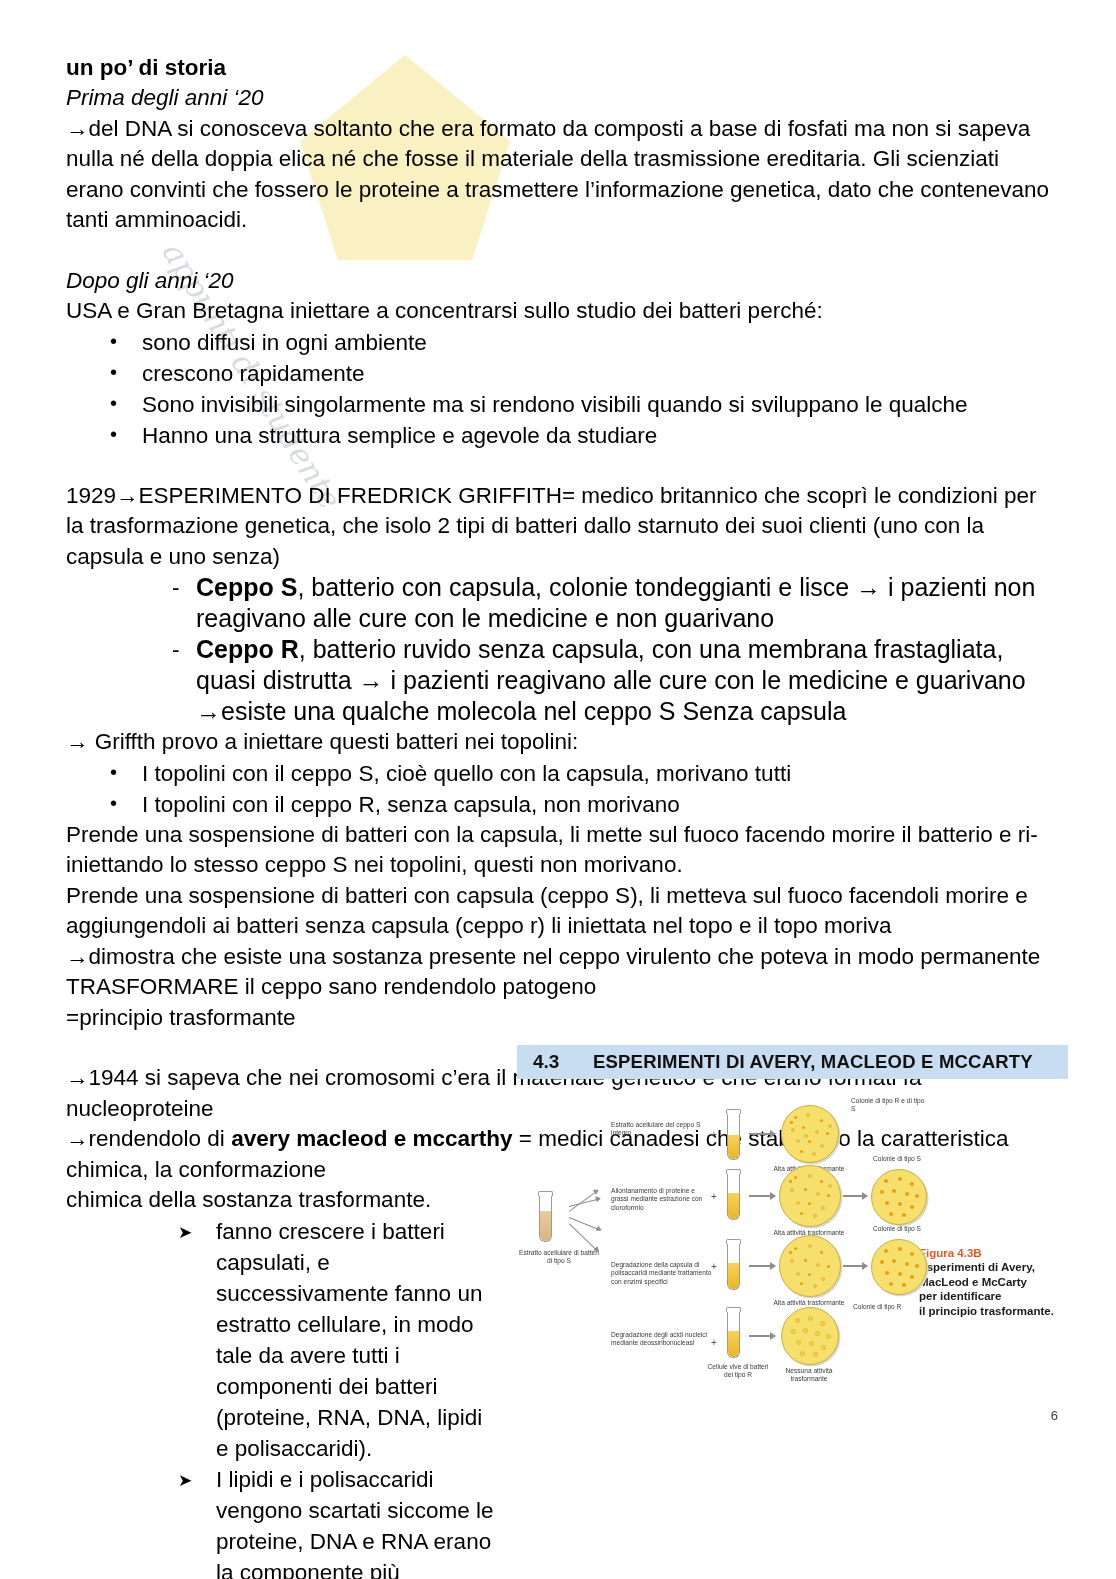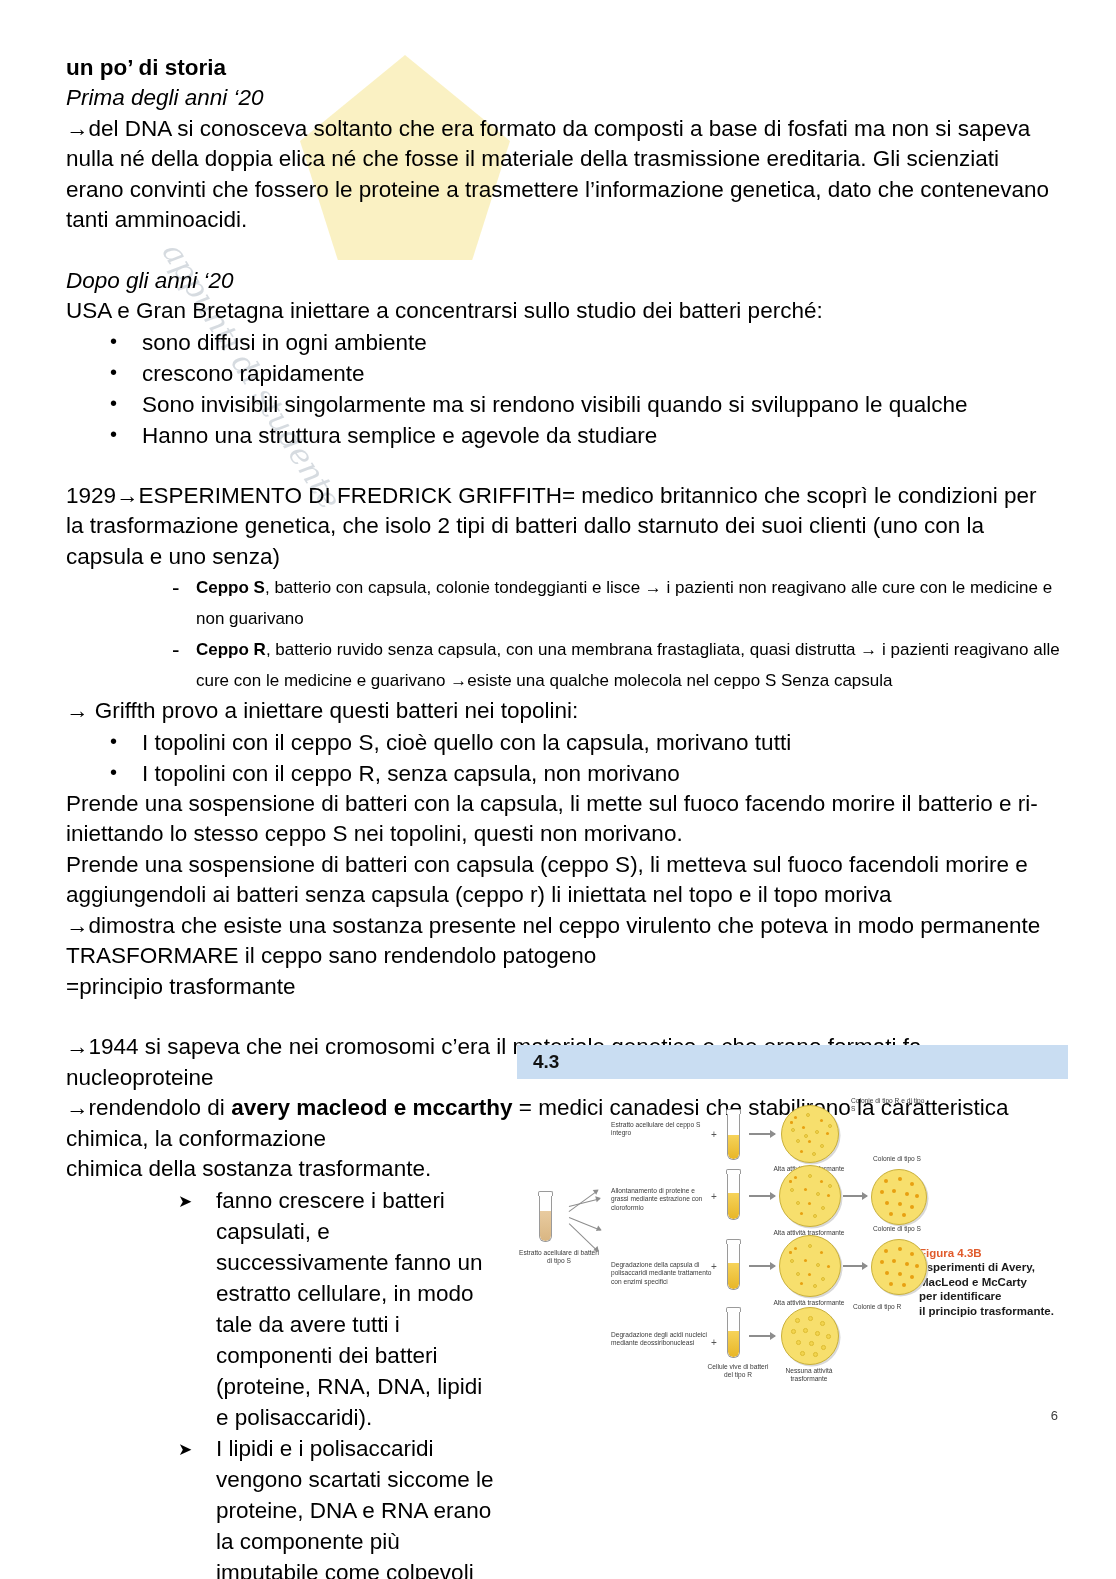--- a/index.html
+++ b/index.html
@@ -58,21 +58,21 @@
   .gap { height:30px; }
 
   ul.dot, ul.dash, ul.arrow { margin:0; padding:0; list-style:none; }
   ul.dot > li {
     position:relative; padding-left:76px; font-size:22.5px; line-height:31px;
   }
   ul.dot > li::before {
     content:"\2022"; position:absolute; left:44px; top:-1px; font-size:20px;
   }
   ul.dash > li {
-    position:relative; padding-left:130px; font-size:17px; line-height:31px;
+    position:relative; padding-left:130px; font-size:25px; line-height:31px;
     margin-bottom:0;
   }
   ul.dash > li::before {
     content:"-"; position:absolute; left:106px; top:0px; font-size:22.5px;
   }
   ul.arrow > li {
     position:relative; padding-left:150px; font-size:22.5px; line-height:31px;
   }
   ul.arrow > li::before {
     content:"\27A4"; position:absolute; left:112px; top:1px; font-size:17px;
@@ -239,20 +239,21 @@
     </ul>
 
   </div>
 </div>
 
 <div class="figure">
 
   <div class="fig-head">
     <div class="num">4.3</div>
     <div>
+      <div class="ttl">ESPERIMENTI DI AVERY, MACLEOD E MCCARTY</div>
     </div>
   </div>
 
   <div class="fig-body">
 
     <div class="caption">
       <div class="cap-t">Figura 4.3B</div>
       <div class="cap-b">Esperimenti di Avery,</div>
       <div class="cap-b">MacLeod e McCarty</div>
       <div class="cap-b">per identificare</div>

